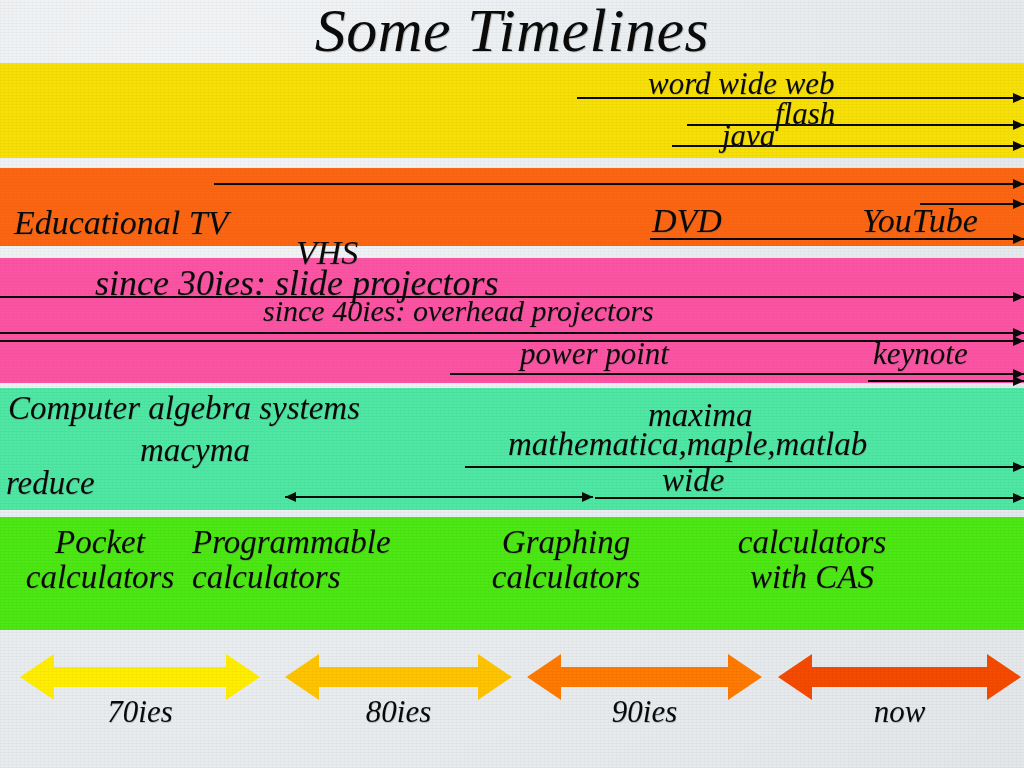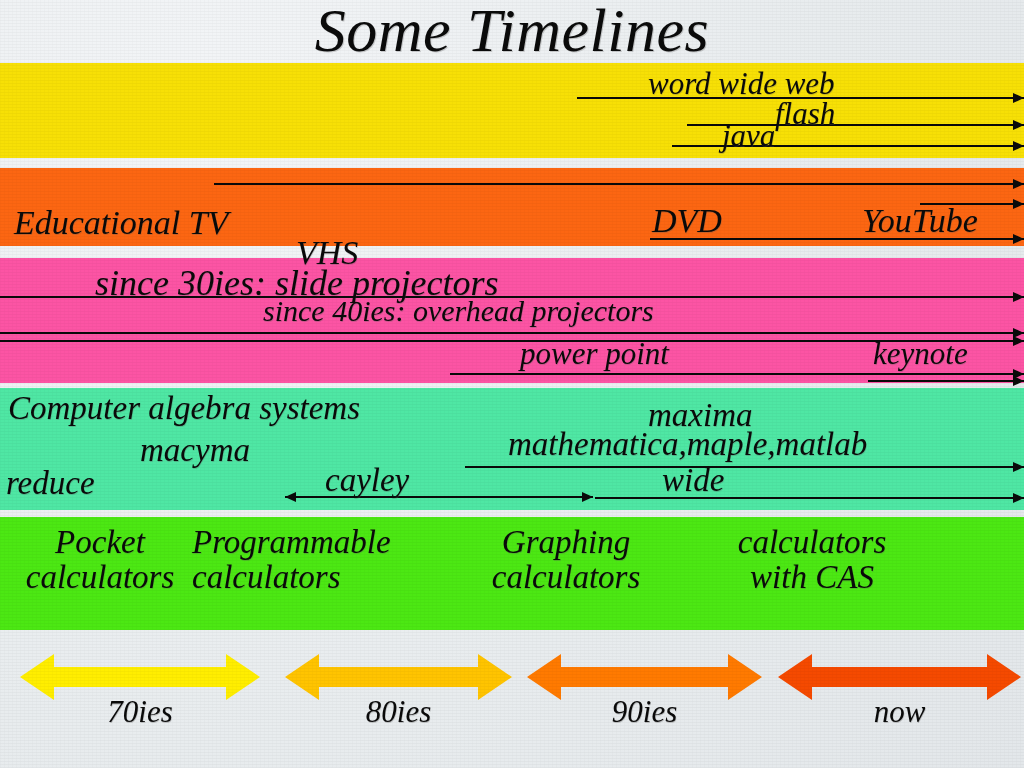--- a/index.html
+++ b/index.html
@@ -228,21 +228,20 @@
     </div>
     <div class="arrow" style="left: 595px; top: 492px; width: 429px;">
       <div class="shaft"></div>
       <div class="head-r"></div>
     </div>
     <div class="lbl" style="left: 8px; top: 390px; font-size: 33px;">Computer algebra systems</div>
     <div class="lbl" style="left: 648px; top: 390px; font-size: 33px; margin-top: 7px;">maxima</div>
     <div class="lbl" style="left: 140px; top: 432px; font-size: 33px;">macyma</div>
     <div class="lbl" style="left: 508px; top: 426px; font-size: 33px;">mathematica,maple,matlab</div>
     <div class="lbl" style="left: 6px; top: 465px; font-size: 33px;">reduce</div>
-    <div class="lbl" style="left: 325px; top: 462px; font-size: 33px;">cayley</div>
     <div class="lbl" style="left: 662px; top: 462px; font-size: 33px;">wide</div>
     <div class="lbl two-line" style="left: 0px; top: 525px; font-size: 33px; width: 200px; text-align: center;">Pocket
 calculators</div>
     <div class="lbl two-line" style="left: 192px; top: 525px; font-size: 33px; width: 260px; text-align: left;">Programmable
 calculators</div>
     <div class="lbl two-line" style="left: 462px; top: 525px; font-size: 33px; width: 208px; text-align: center;">Graphing
 calculators</div>
     <div class="lbl two-line" style="left: 706px; top: 525px; font-size: 33px; width: 212px; text-align: center;">calculators
 with CAS</div>
   </div>

